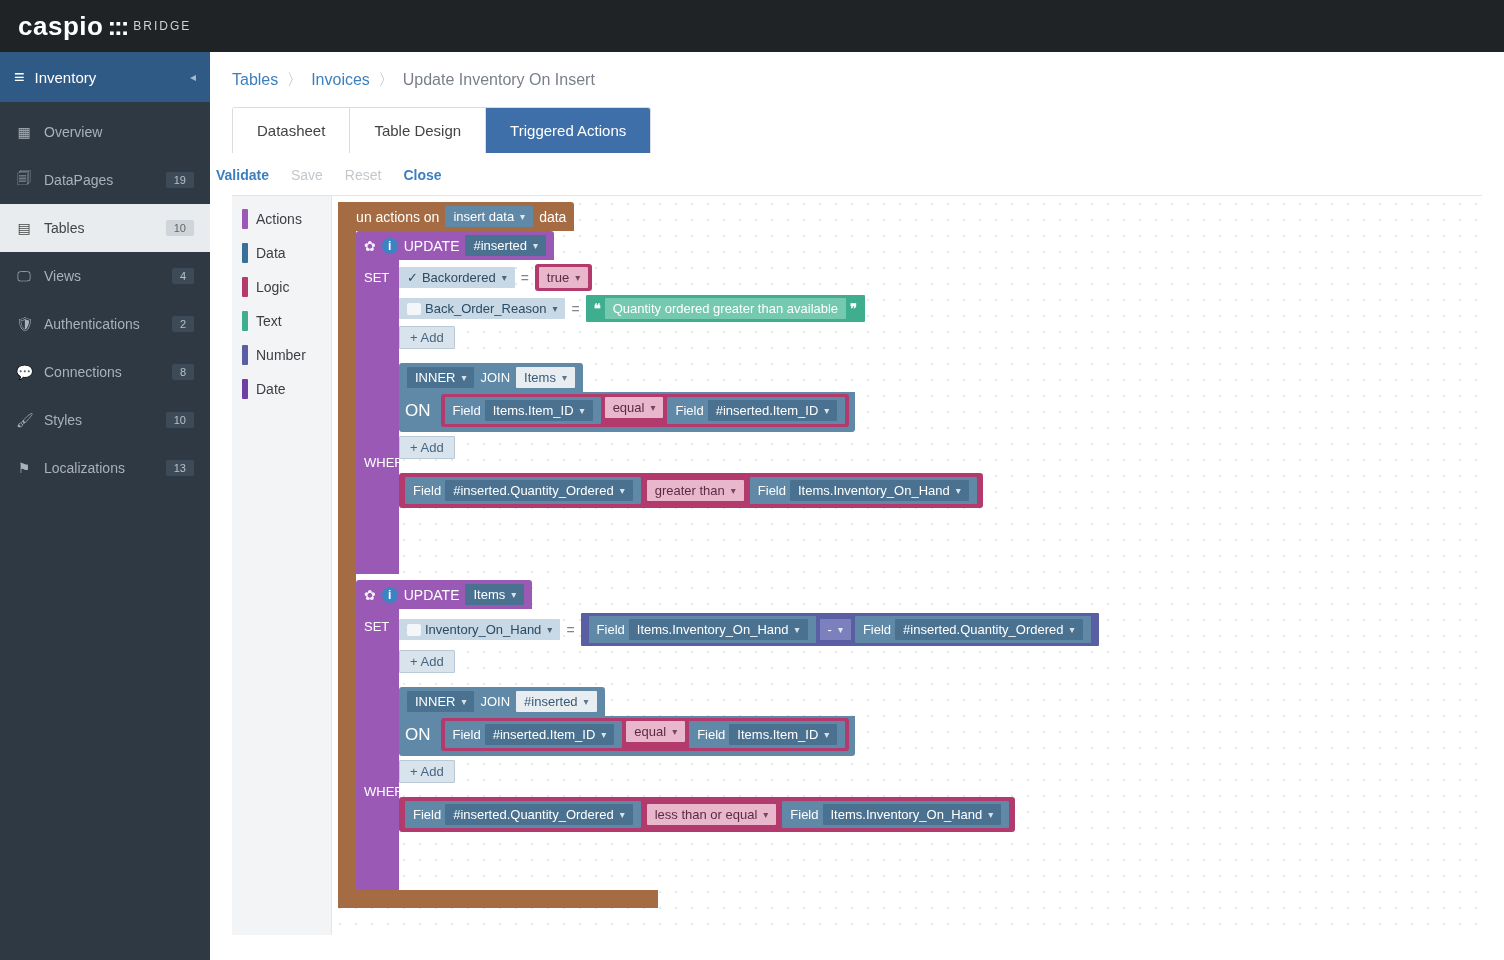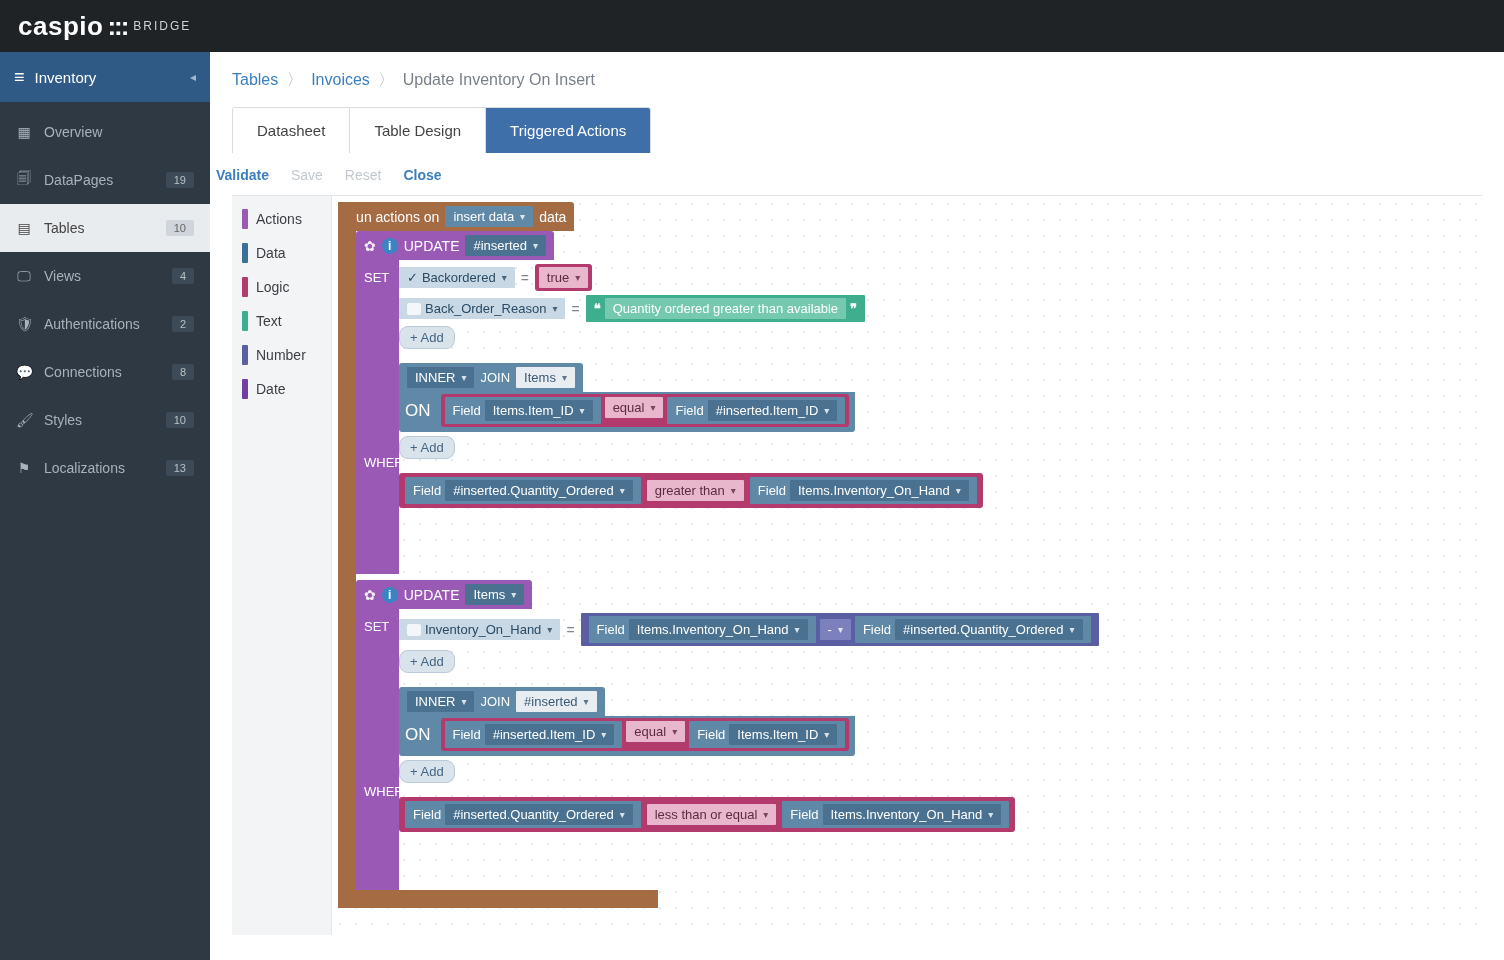--- a/index.html
+++ b/index.html
@@ -50,21 +50,21 @@
 .chip{border-radius:1px;padding:3px 8px;font-size:13px;color:#fff;display:inline-flex;align-items:center;gap:4px}
 .chip .dd{opacity:.8;font-size:10px;margin-left:2px}
 .c-steel{background:#5f89a7}
 .c-steel-d{background:#4a7290}
 .c-lightsteel{background:#c8d8e4;color:#2b4a63}
 .c-pink{background:#e8b7cc;color:#5c2a43}
 .c-teal{background:#3fae8f}
 .c-indigo{background:#5a5fa3}
 .c-white{background:#e8edf1;color:#3a5a75}
 .eq{color:#7d8790;font-size:14px;margin:0 2px}
-.addbtn{background:#d9e3ec;color:#456682;border:1px solid #b9c9d7;border-radius:9px;padding:3px 10px;font-size:13px;cursor:pointer}
+.addbtn{background:#d9e3ec;color:#456682;border:1px solid #b9c9d7;border-radius:1px;padding:3px 10px;font-size:13px;cursor:pointer}
 .join-hdr{background:#5f89a7;color:#fff;padding:4px 8px;border-radius:3px 3px 0 0;display:flex;align-items:center;gap:6px;width:max-content;font-size:13px}
 .join-body{background:#5f89a7;padding:0 0 3px 0;border-radius:0 0 3px 3px;width:max-content}
 .on-row{display:flex;align-items:center;gap:6px;background:#5f89a7;padding:2px 6px}
 .on-lbl{color:#ffffff;font-size:17px;margin-right:4px}
 .field-wrap{background:#b33a6d;padding:3px 4px;border-radius:3px;display:flex;align-items:flex-start;gap:4px}
 .where-row{background:#b33a6d;padding:4px 6px;border-radius:3px;display:flex;align-items:center;gap:6px;width:max-content}
 .small-ico{width:14px;height:12px;background:#fff;opacity:.8;border-radius:2px;display:inline-block}
 </style>
 </head>
 <body>

